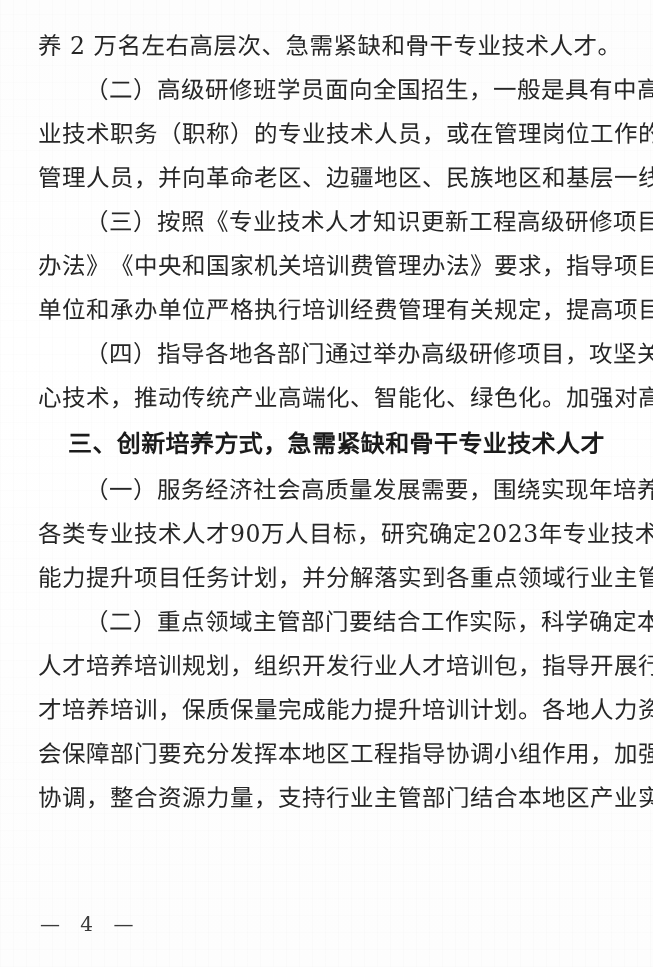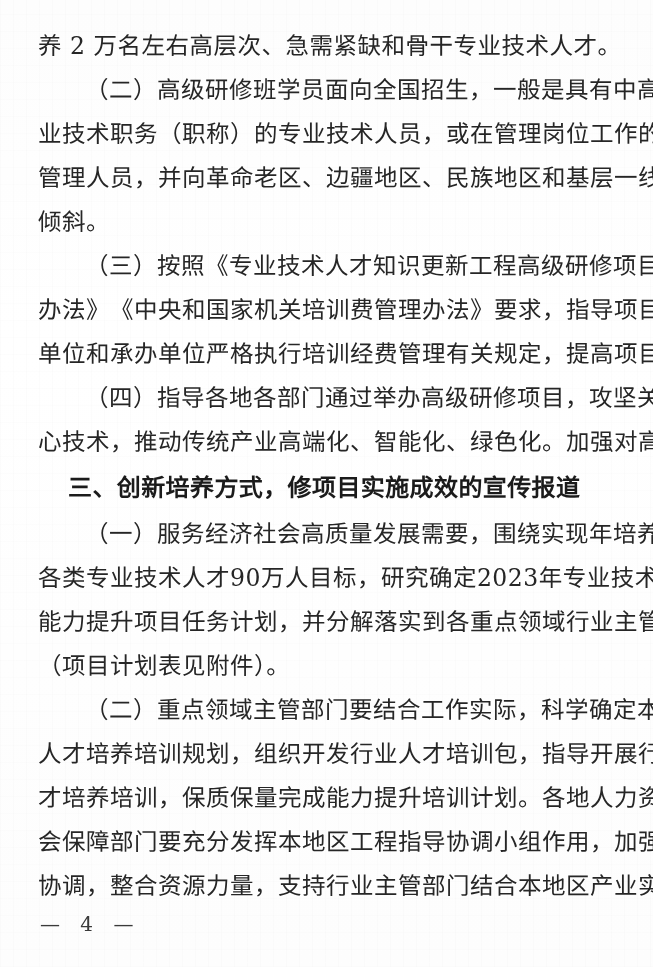--- a/index.html
+++ b/index.html
@@ -169,21 +169,20 @@
           <span>民</span>
           <span>族</span>
           <span>地</span>
           <span>区</span>
           <span>和</span>
           <span>基</span>
           <span>层</span>
           <span>一</span>
           <span>线</span>
         </div>
-        <div class="line">倾斜。</div>
       </div>
       <div class="paragraph">
         <div class="line justify indent">
           <span>（</span>
           <span>三</span>
           <span>）</span>
           <span>按</span>
           <span>照</span>
           <span>《</span>
           <span>专</span>
@@ -311,21 +310,21 @@
           <span>绿</span>
           <span>色</span>
           <span>化</span>
           <span>。</span>
           <span>加</span>
           <span>强</span>
           <span>对</span>
           <span>高</span>
         </div>
       </div>
-      <div class="heading">三、创新培养方式，修项目实施成效的宣传报道</div>
+      <div class="heading">三、创新培养方式，急需紧缺和骨干专业技术人才</div>
       <div class="paragraph">
         <div class="line justify indent">
           <span>（</span>
           <span>一</span>
           <span>）</span>
           <span>服</span>
           <span>务</span>
           <span>经</span>
           <span>济</span>
           <span>社</span>
@@ -401,21 +400,20 @@
           <span>各</span>
           <span>重</span>
           <span>点</span>
           <span>领</span>
           <span>域</span>
           <span>行</span>
           <span>业</span>
           <span>主</span>
           <span>管</span>
         </div>
-        <div class="line">（项目计划表见附件）。</div>
       </div>
       <div class="paragraph">
         <div class="line justify indent">
           <span>（</span>
           <span>二</span>
           <span>）</span>
           <span>重</span>
           <span>点</span>
           <span>领</span>
           <span>域</span>

